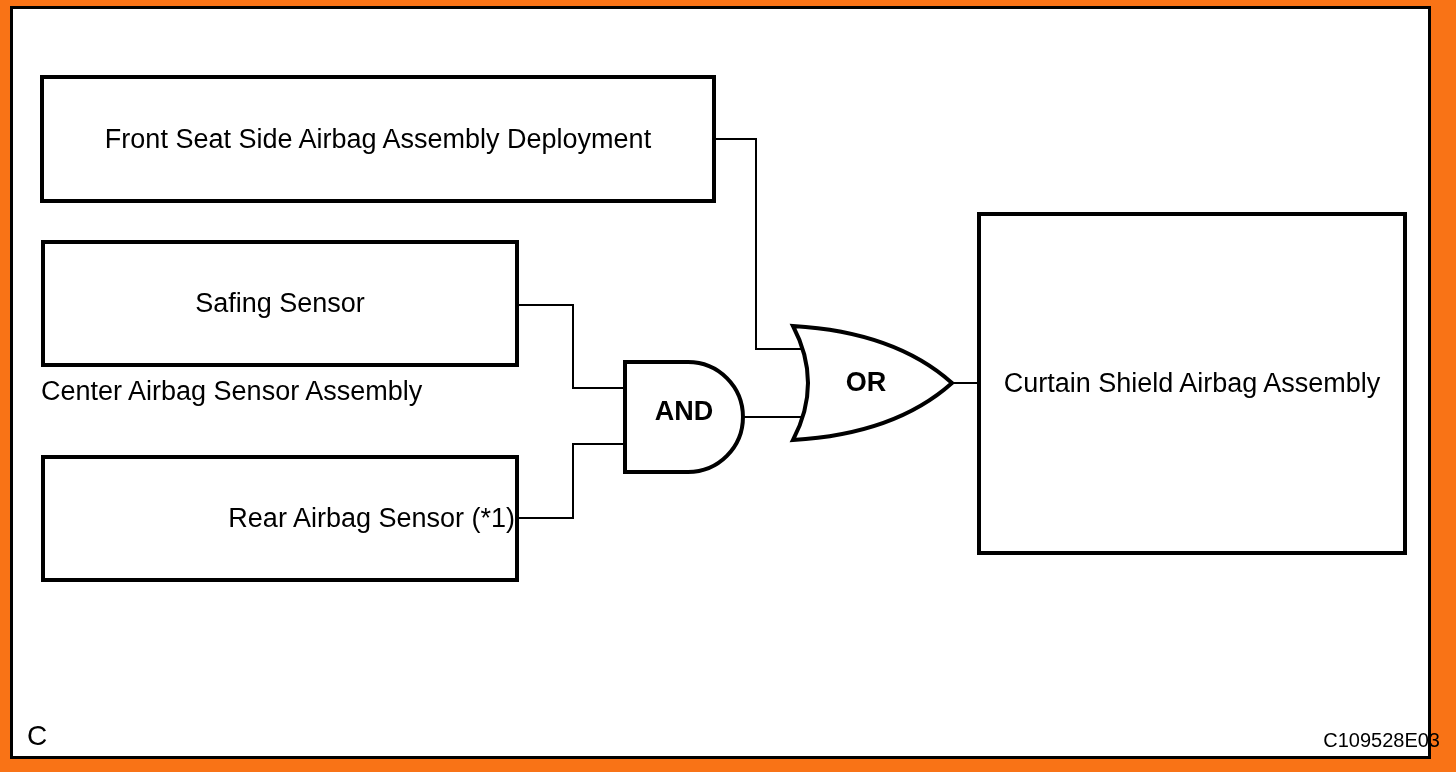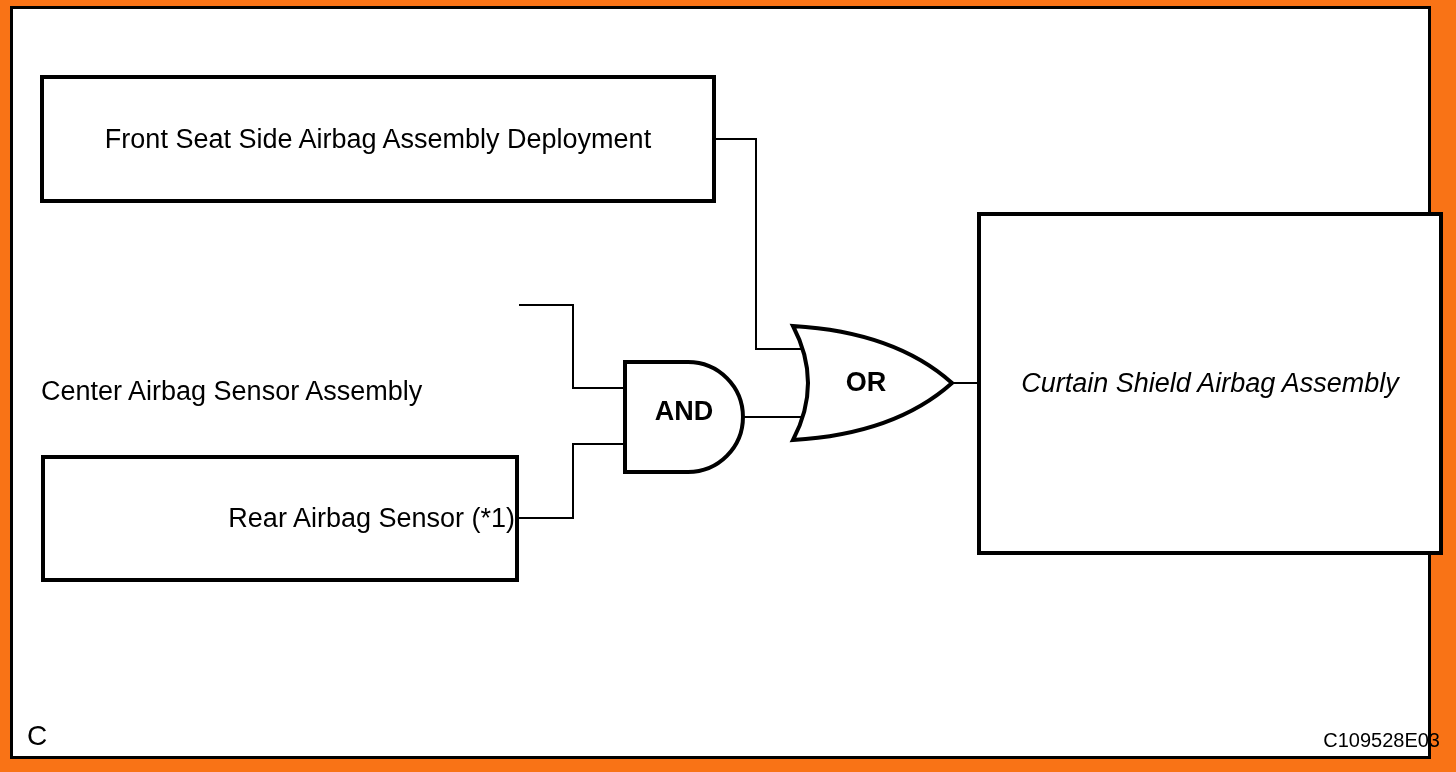--- a/index.html
+++ b/index.html
@@ -36,21 +36,21 @@
     align-items: center;
     justify-content: center;
     text-align: center;
     font-size: 27px;
     line-height: 1.2;
     z-index: 3;
   }
   #box-front-seat { left: 40px;  top: 75px;  width: 676px; height: 128px; }
   #box-safing     { left: 41px;  top: 240px; width: 478px; height: 127px; }
   #box-rear       { left: 41px;  top: 455px; width: 478px; height: 127px; justify-content: flex-end; }
-  #box-curtain    { left: 977px; top: 212px; width: 466px; height: 343px; font-style: italic; }
+  #box-curtain    { left: 977px; top: 212px; width: 430px; height: 343px; }
 
   #caption-center-assembly {
     position: absolute;
     left: 41px;
     top: 376px;
     width: 478px;
     text-align: left;
     font-size: 27px;
     line-height: 30px;
     z-index: 3;
@@ -108,20 +108,23 @@
 
     <path d="M625 362 H688 A55 55 0 0 1 688 472 H625 Z" fill="#ffffff" stroke="#000000" stroke-width="4"></path>
 
     <path d="M793 326 Q895 332 952 383 Q895 434 793 440 Q823 383 793 326 Z" fill="#ffffff" stroke="#000000" stroke-width="4"></path>
   </svg>
 
   <div class="box" id="box-front-seat">
     <span>Front Seat Side Airbag Assembly Deployment</span>
   </div>
 
+  <div class="box" id="box-safing">
+    <span>Safing Sensor</span>
+  </div>
 
   <div id="caption-center-assembly">Center Airbag Sensor Assembly</div>
 
   <div class="box" id="box-rear">
     <span>Rear Airbag Sensor (*1)</span>
   </div>
 
   <div class="box" id="box-curtain">
     <span>Curtain Shield Airbag Assembly</span>
   </div>

